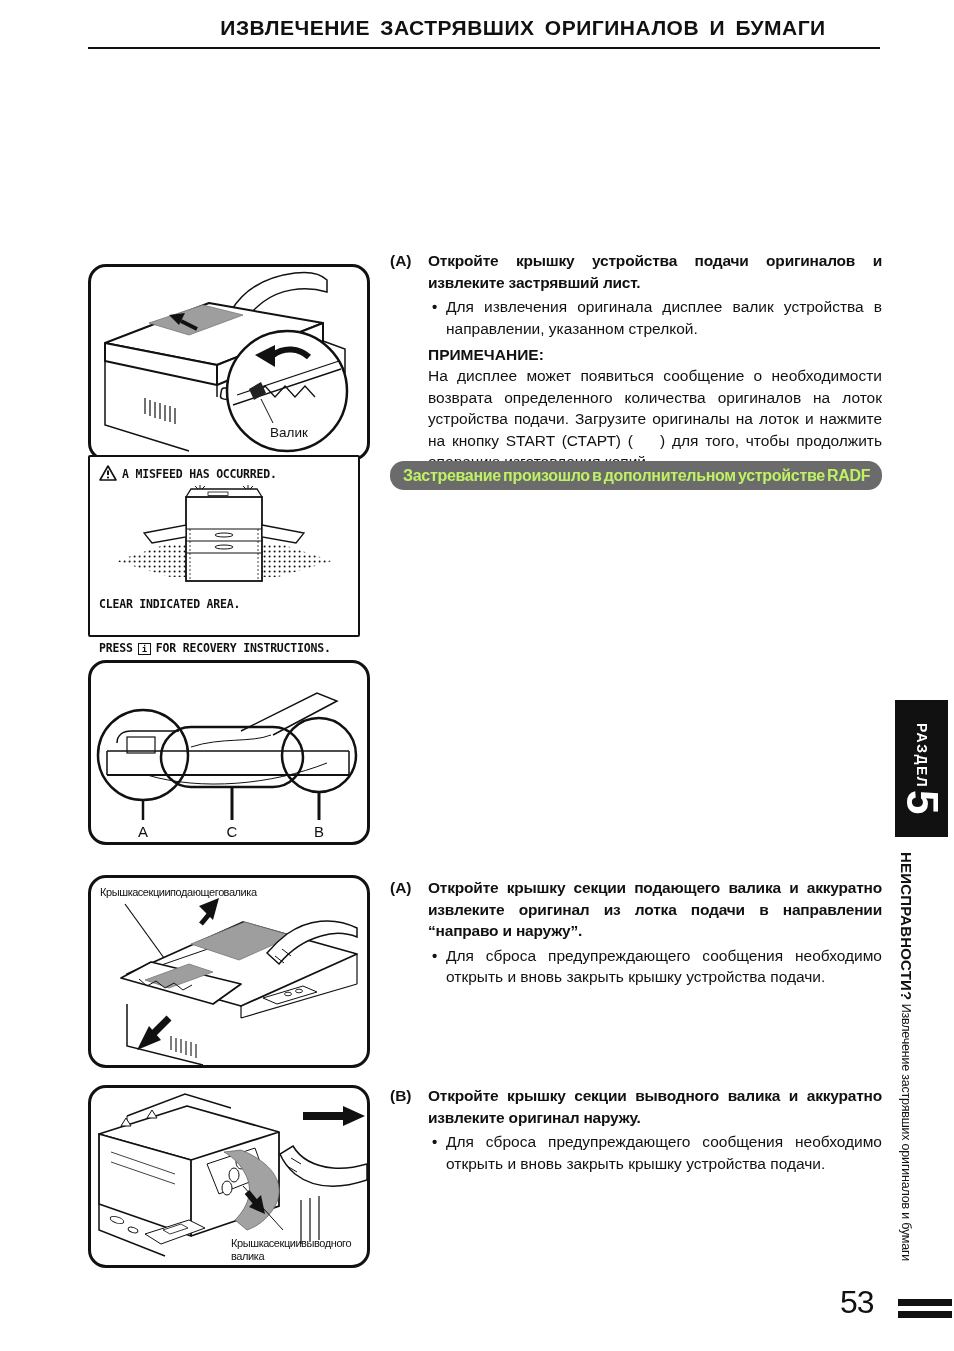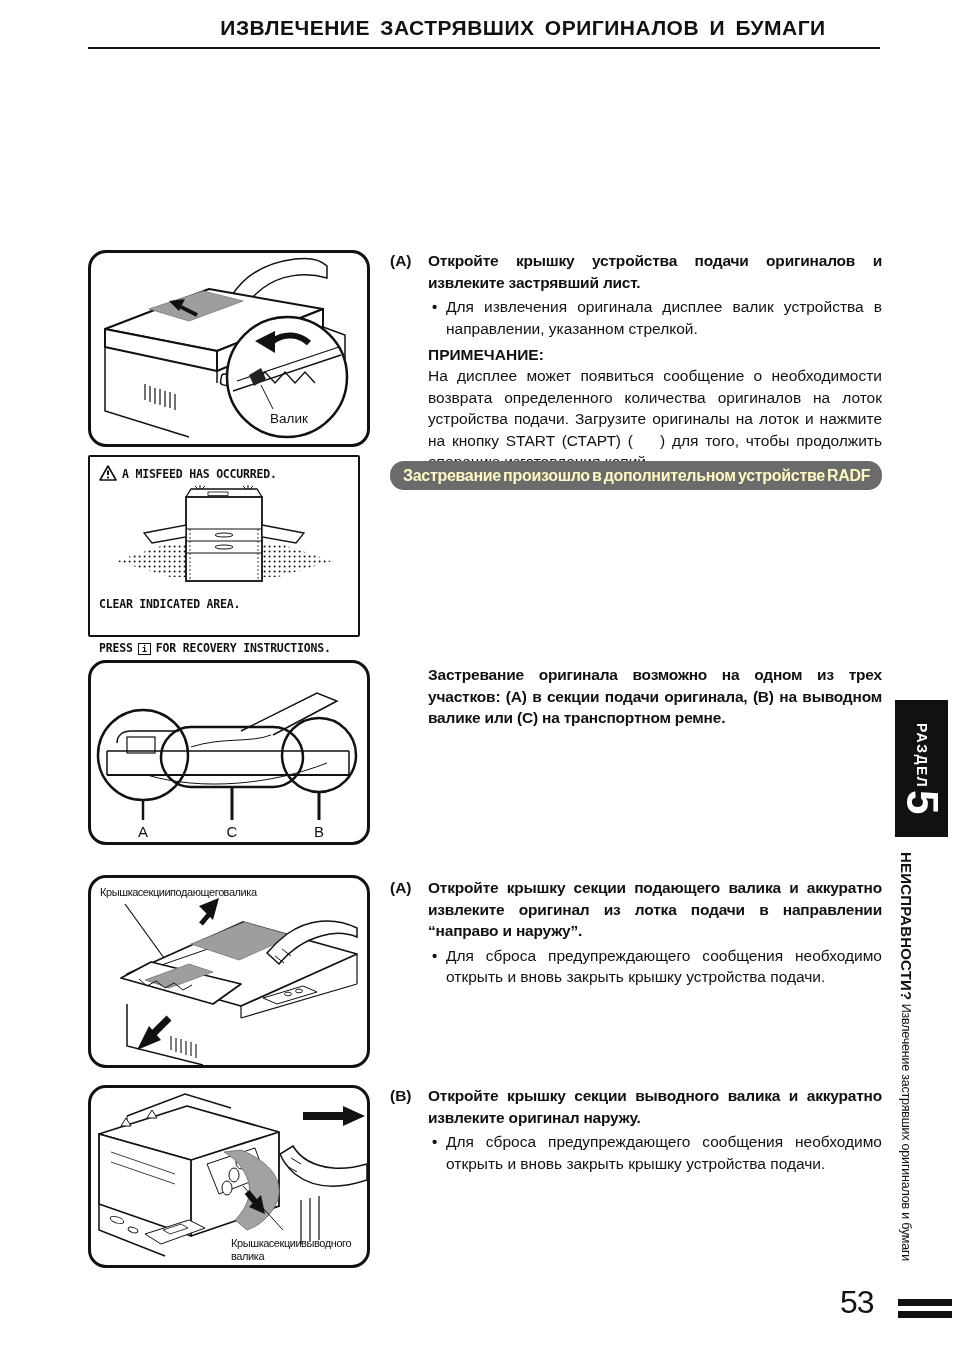--- a/index.html
+++ b/index.html
@@ -8,21 +8,21 @@
 
   
   .doc-title{position:absolute;left:88px;top:16px;width:792px;text-align:center;padding-left:78px;
              box-sizing:border-box;font-size:21px;font-weight:bold;letter-spacing:.5px;word-spacing:4px;white-space:nowrap;}
   .title-rule{position:absolute;left:88px;top:47px;width:792px;height:2px;background:#111;}
 
   
   .fig{position:absolute;left:88px;box-sizing:border-box;background:#fff;}
   .fig.round{border:3px solid #111;border-radius:18px;}
   .fig svg{display:block;}
-  #fig1{top:250px;width:282px;height:197px;}
+  #fig1{top:264px;width:282px;height:197px;}
   #fig2{top:455px;width:272px;height:182px;border:2px solid #111;border-radius:2px;}
   #fig3{top:660px;width:282px;height:185px;}
   #fig4{top:875px;width:282px;height:193px;}
   #fig5{top:1085px;width:282px;height:183px;}
 
   .disp-line{position:absolute;left:9px;display:flex;align-items:flex-end;gap:5px;
              font-family:"DejaVu Sans Mono","Liberation Mono",monospace;font-weight:bold;font-size:11.5px;
              letter-spacing:-.2px;white-space:nowrap;}
   #disp-l1{top:8px;}
   #disp-l2{top:140px;}
@@ -40,21 +40,21 @@
   .marker{width:38px;flex:0 0 38px;font-weight:bold;font-size:15.5px;line-height:21px;}
   .step-body{flex:1;}
   .step-head{font-weight:bold;font-size:15.5px;line-height:21.5px;text-align:justify;letter-spacing:-.2px;}
   .bullet-row{display:flex;margin-top:3px;}
   .bullet-dot{flex:0 0 14px;padding-left:4px;font-weight:bold;font-size:15px;line-height:21.5px;}
   .bullet-dot::before{content:"\2022";}
   .bullet-text{flex:1;font-size:15.5px;line-height:21.5px;text-align:justify;}
   .note-head{font-weight:bold;font-size:15.5px;line-height:21px;}
   .note-body,.para{font-size:15.5px;line-height:21.5px;text-align:justify;}
   .banner{position:absolute;left:390px;top:461px;width:492px;height:29px;box-sizing:border-box;
-          background:#6b6b6b;color:#fef9c3;border-radius:14px;font-weight:bold;font-size:16px;line-height:29px;
+          background:#6b6b6b;color:#bef264;border-radius:14px;font-weight:bold;font-size:16px;line-height:29px;
           padding-left:13px;letter-spacing:-.3px;word-spacing:-2px;white-space:nowrap;}
   .para-bold{font-weight:bold;letter-spacing:-.2px;}
 
   
   .section-box{position:absolute;left:895px;top:700px;width:53px;height:137px;background:#111;
                display:flex;justify-content:center;align-items:center;}
   .section-vert{writing-mode:vertical-rl;color:#fff;text-align:center;line-height:1;}
   .section-vert .sec-label{font-size:14px;font-weight:bold;letter-spacing:1.5px;}
   .section-vert .sec-num{font-size:44px;font-weight:bold;margin-top:2px;}
   .chapter-vert{position:absolute;left:897px;top:852px;height:430px;writing-mode:vertical-rl;
@@ -276,21 +276,20 @@
   </div>
 
   <div class="tcol" style="top:344px;padding-left:38px;box-sizing:border-box;">
     <div class="note-head">ПРИМЕЧАНИЕ:</div>
     <div class="note-body">На дисплее может появиться сообщение о необходимости возврата определенного количества оригиналов на лоток устройства подачи. Загрузите оригиналы на лоток и нажмите на кнопку START (СТАРТ) (&nbsp;&nbsp;&nbsp;&nbsp;) для того, чтобы продолжить операцию изготовления копий.</div>
   </div>
 
   <div class="banner">Застревание произошло в дополнительном устройстве RADF</div>
 
 
-  <div class="tcol para para-bold" style="top:664px;padding-left:38px;box-sizing:border-box;">Застревание оригинала возможно на одном из трех участков: (A) в секции подачи оригинала, (B) на выводном валике или (C) на транспортном ремне.</div>
 
   <div class="tcol" style="top:877px;">
     <div class="step-row">
       <div class="marker">(A)</div>
       <div class="step-body">
         <div class="step-head">Откройте крышку секции подающего валика и аккуратно извлеките оригинал из лотка подачи в направлении “направо и наружу”.</div>
         <div class="bullet-row">
           <div class="bullet-dot"></div>
           <div class="bullet-text">Для сброса предупреждающего сообщения необходимо открыть и вновь закрыть крышку устройства подачи.</div>
         </div>

